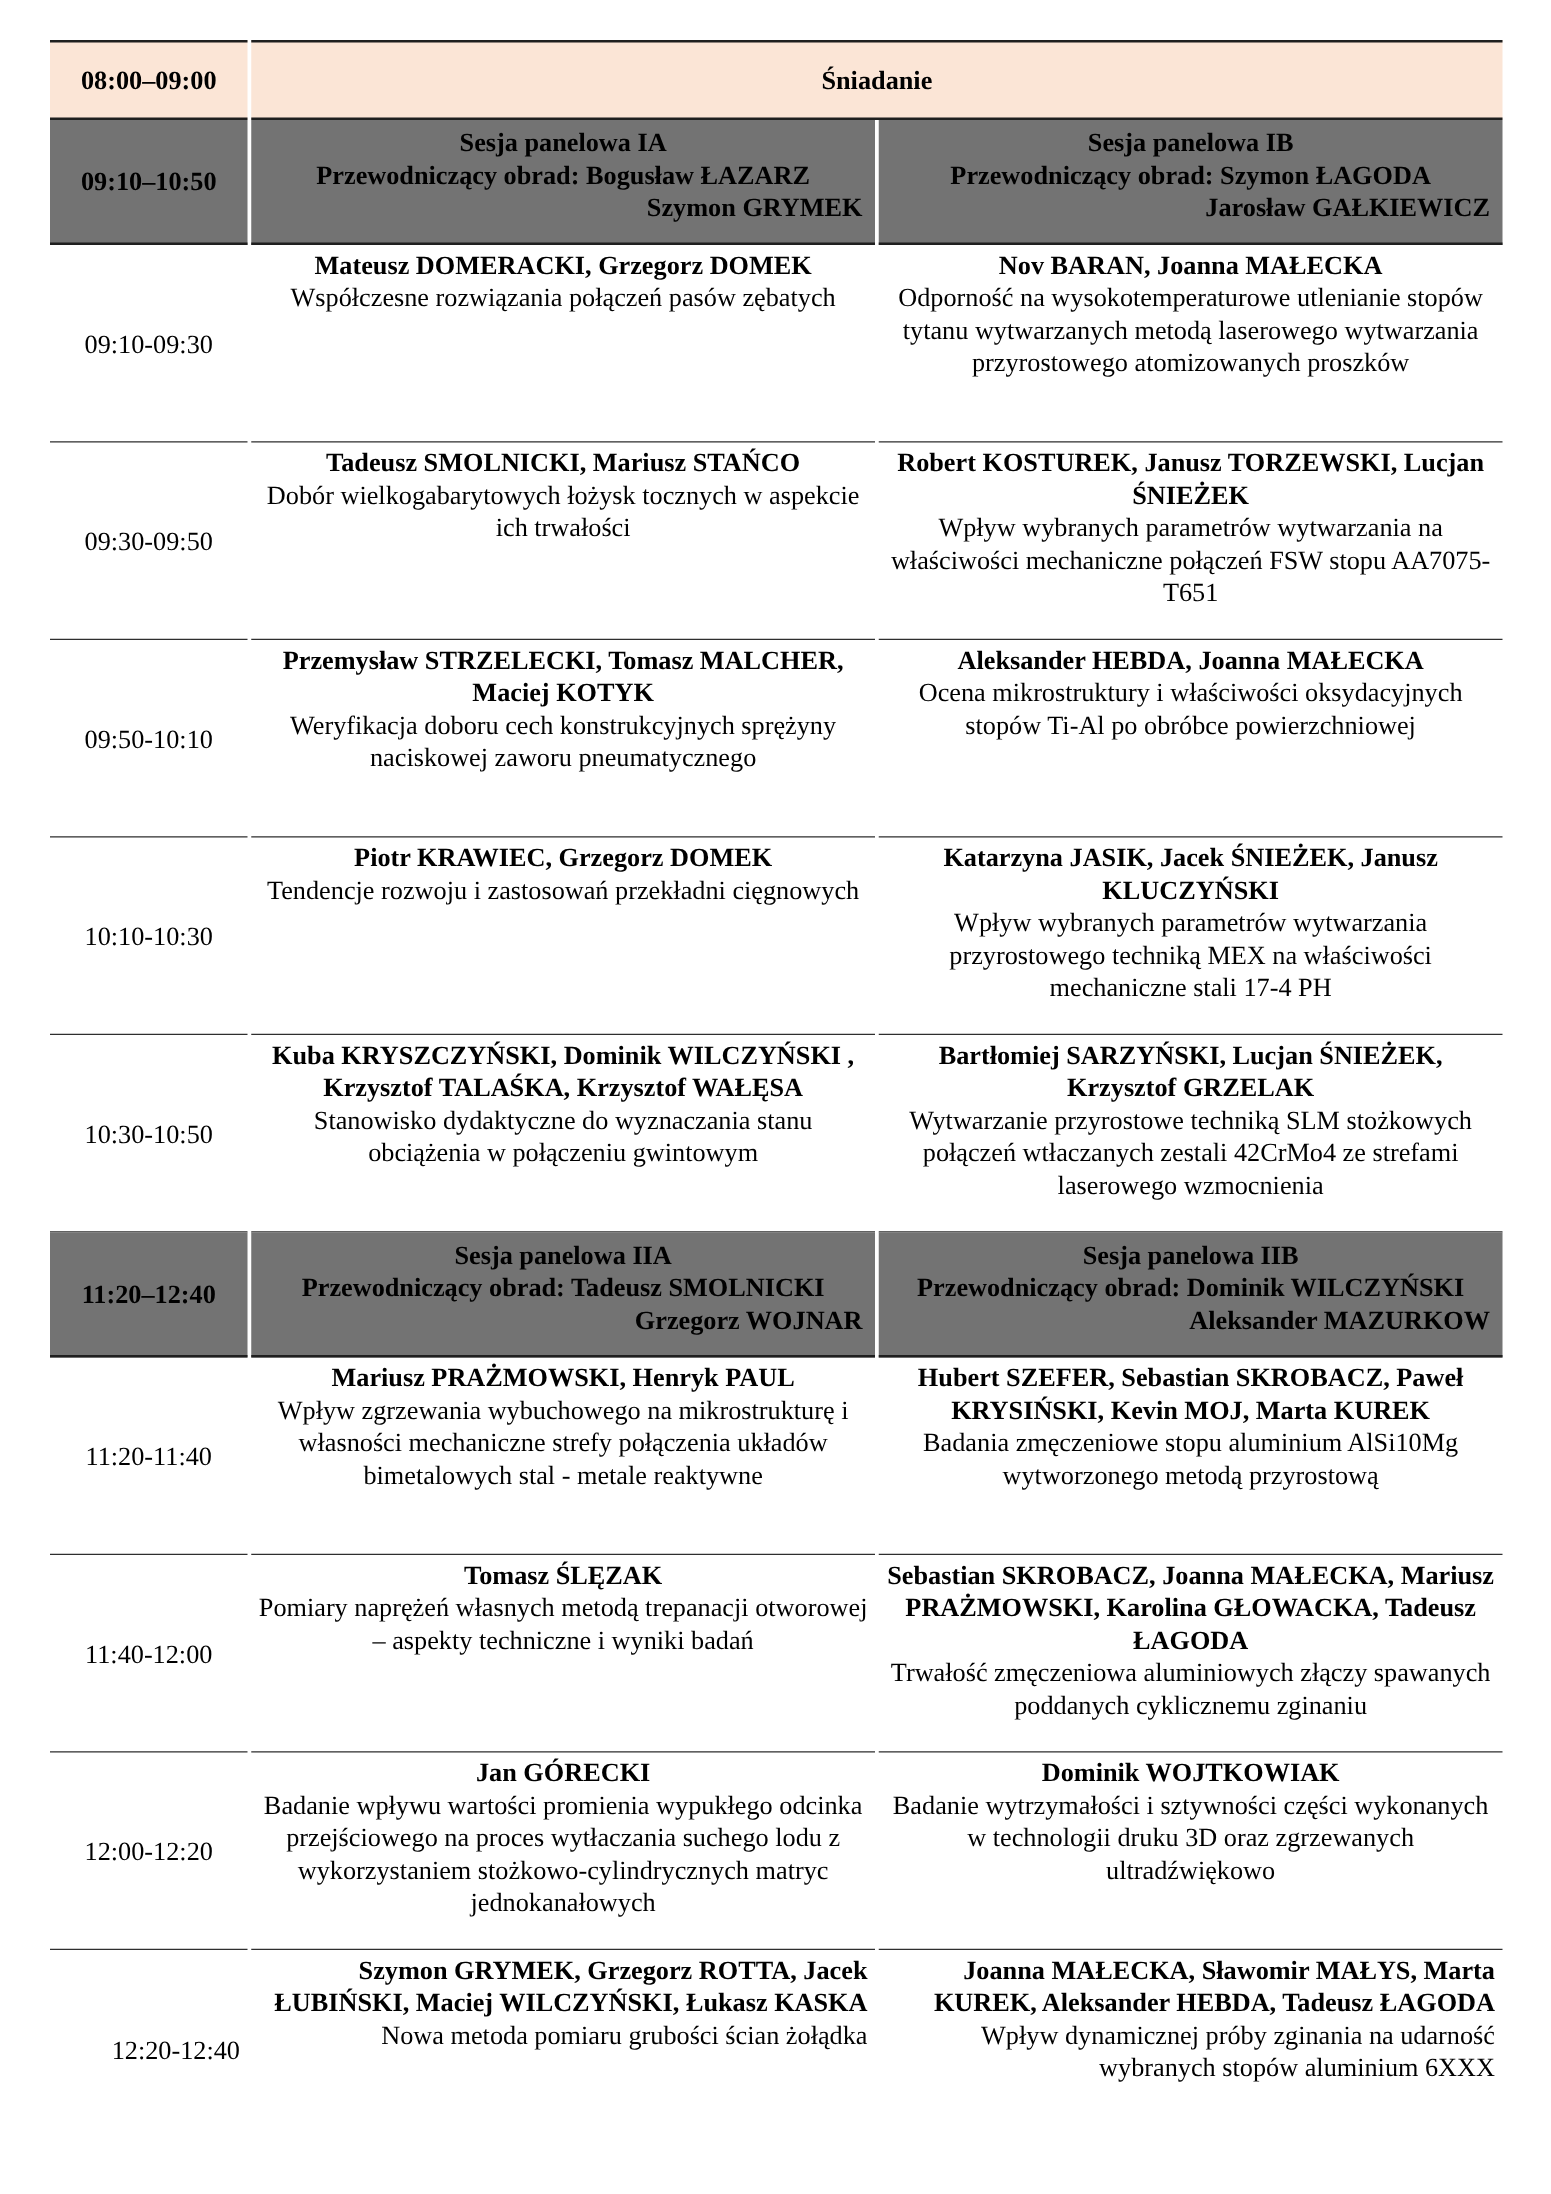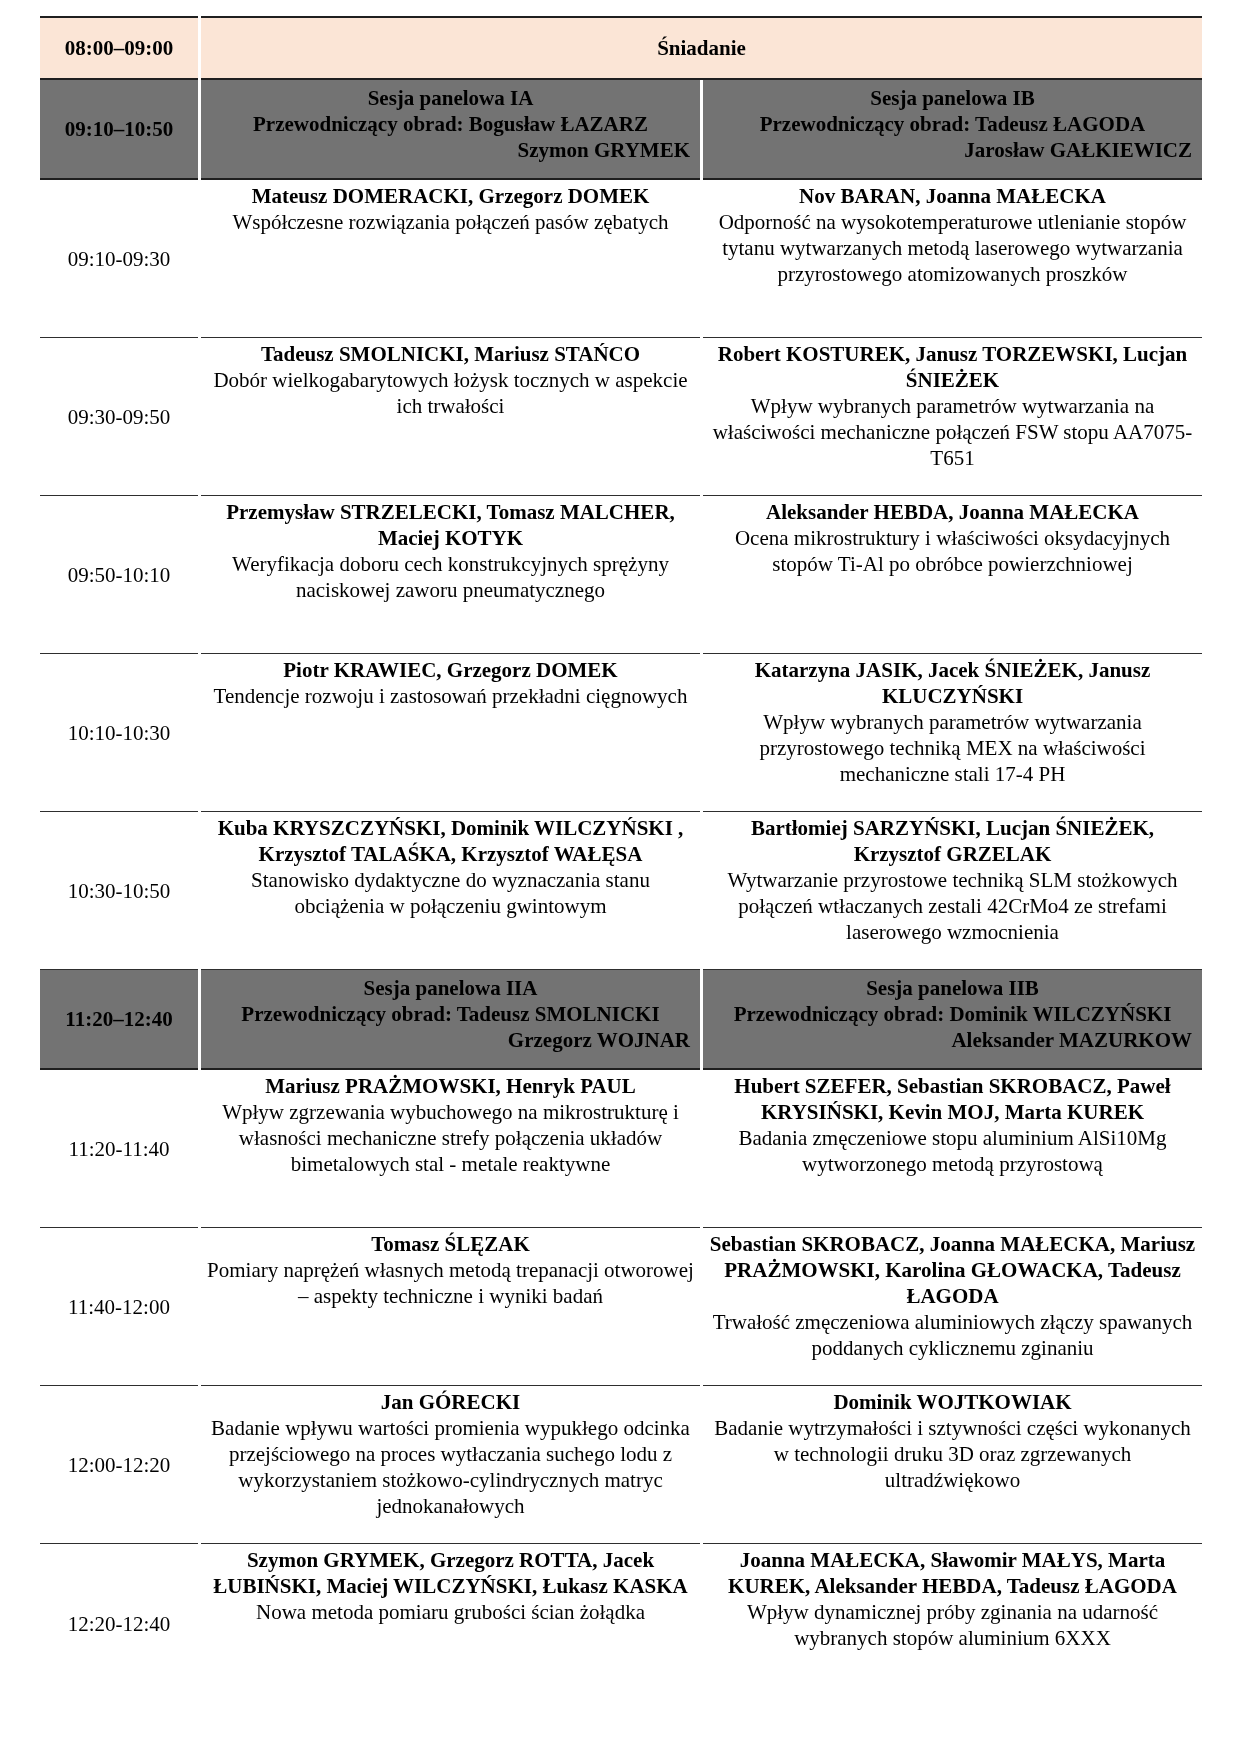--- a/index.html
+++ b/index.html
@@ -17,21 +17,21 @@
     text-align:center;
     font-size:22px;
     font-weight:bold;
   }
   table.schedule {
     border-collapse:separate;
     border-spacing:3px 0;
     table-layout:fixed;
     width:1166px;
     margin-left:37px;
-    margin-top:16px;
+    margin-top:32px;
   }
   col.c-time { width:158px; }
   col.c-sess { width:499px; }
   td {
     font-size:21px;
     line-height:26px;
     text-align:center;
     vertical-align:top;
     padding:2px 6px;
     overflow:hidden;
@@ -55,21 +55,21 @@
     height:100px;
   }
   tr.shead td.time { vertical-align:middle; }
   .cochair { text-align:right; padding-right:4px; }
   
   tr.talk td {
     border-bottom:1.5px solid #2e2e2e;
     height:158px;
     padding-top:3px;
   }
-  tr.talk.last td { border-bottom:none; }
+  tr.talk.last td { border-bottom:none;text-align:right; }
   .authors { font-weight:bold; }
 </style>
 </head>
 <body>
 
 <div class="page">
 
 
   <table class="schedule">
     <colgroup>
@@ -86,21 +86,21 @@
 
     <tr class="shead">
       <td class="time">09:10–10:50</td>
       <td>
         <div>Sesja panelowa IA</div>
         <div>Przewodniczący obrad: Bogusław ŁAZARZ</div>
         <div class="cochair">Szymon GRYMEK</div>
       </td>
       <td>
         <div>Sesja panelowa IB</div>
-        <div>Przewodniczący obrad: Tadeusz ŁAGODA</div>
+        <div>Przewodniczący obrad: Szymon ŁAGODA</div>
         <div class="cochair">Jarosław GAŁKIEWICZ</div>
       </td>
     </tr>
 
     <tr class="talk">
       <td class="time">09:10-09:30</td>
       <td>
         <div class="authors">Mateusz DOMERACKI, Grzegorz DOMEK</div>
         <div class="ttl">Współczesne rozwiązania połączeń pasów zębatych</div>
       </td>

